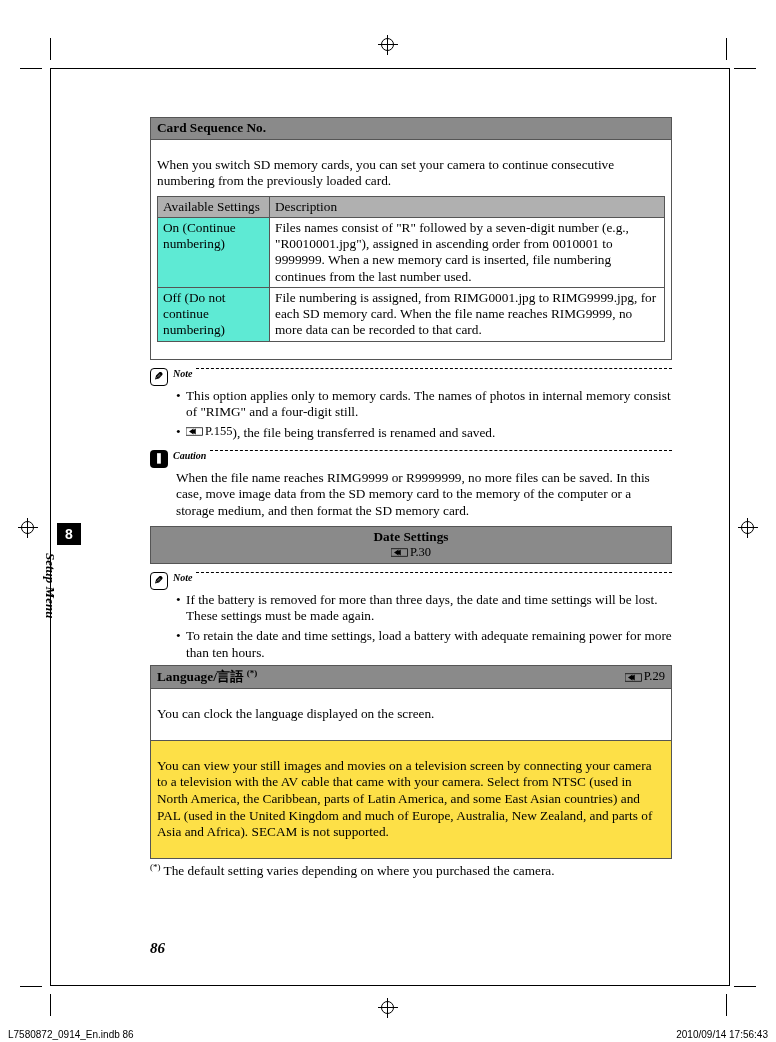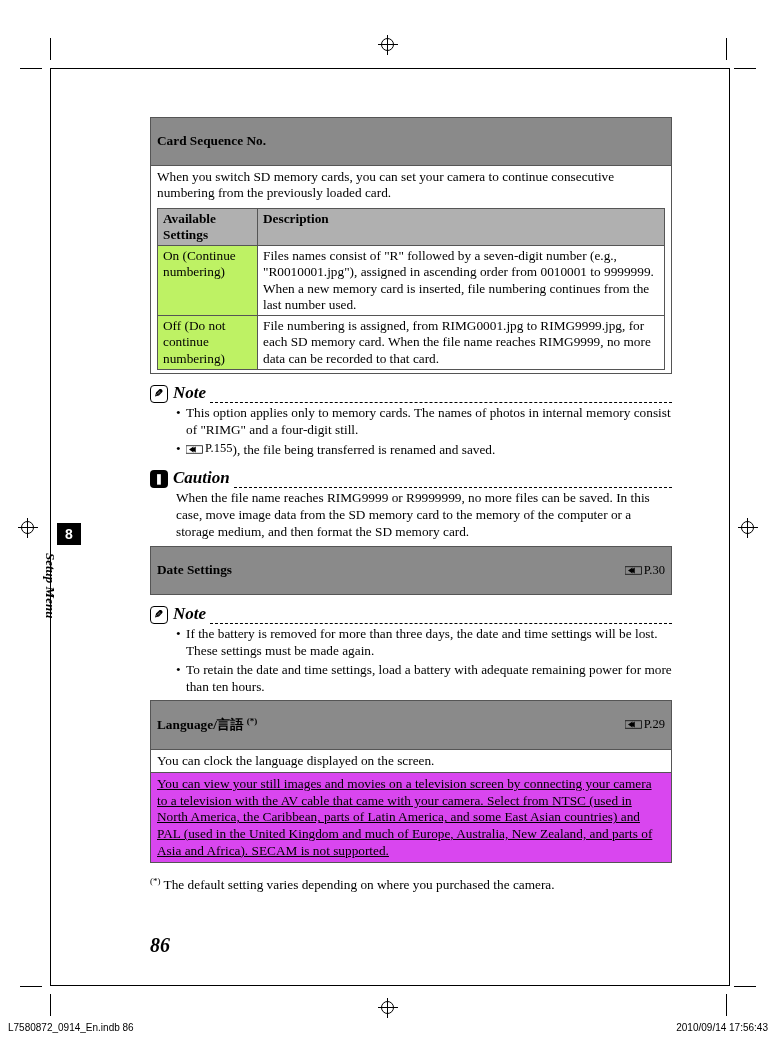--- a/index.html
+++ b/index.html
@@ -27,49 +27,49 @@
     width: 522px;
     font-size: 13.3px;
     line-height: 1.25;
     color: #000;
   }
 
   .sect-head {
     background: #8a8a8a;
     color: #000;
     font-weight: bold;
-    padding: 15px 6px;
+    padding: 2px 6px;
     border: 0.5px solid #555;
   }
   .sect-body {
     border: 0.5px solid #555;
     border-top: none;
-    padding: 3px 6px;
-  }
-  .sect-body.shade { background: #d946ef; text-decoration: underline; }
+    padding: 17px 6px;
+  }
+  .sect-body.shade { background: #fde047; }
 
   table.settings { width: 100%; border-collapse: collapse; margin-top: 6px; }
   table.settings th, table.settings td {
     border: 0.5px solid #555;
     padding: 2px 5px;
     text-align: left;
     vertical-align: top;
     font-size: 13.3px;
     line-height: 1.22;
   }
-  table.settings th { background: #b0b0b0; font-weight: bold; }
-  table.settings td.col1 { background: #bef264; width: 100px; }
+  table.settings th { background: #b0b0b0; font-weight: normal; }
+  table.settings td.col1 { background: #5eead4; width: 112px; }
 
   .note-block, .caution-block { margin-top: 8px; }
   .note-head, .caution-head {
     display: flex;
-    align-items: flex-end;
+    align-items: flex-start;
     font-weight: bold;
     font-style: italic;
-    font-size: 17px;
+    font-size: 10px;
   }
   .note-icon, .caution-icon {
     width: 18px; height: 18px; border-radius: 4px;
     margin-right: 5px; display:inline-flex; align-items:center; justify-content:center;
     font-style: normal;
     font-size: 12px;
   }
   .note-icon { border:1.5px solid #000; background:#fff; }
   .note-icon::after { content: "✎"; color:#000; font-size:11px; transform:scaleX(-1); }
   .caution-icon { background:#000; color:#fff; }
@@ -103,30 +103,30 @@
     position:absolute; left:7px; top:30px;
     transform-origin: left top;
     transform: rotate(90deg);
     font-style:italic; font-weight:bold; font-size:13px;
     white-space:nowrap;
     font-family: "Times New Roman", serif;
   }
 
   .pnum {
     position:absolute; left:99px; bottom:28px;
-    font-weight:bold; font-size:20px; font-style:italic;
+    font-weight:bold; font-size:15px; font-style:italic;
   }
 
   .footer-left, .footer-right {
-    position:absolute; bottom:9px; font-size:10px; font-family: Arial, sans-serif;
+    position:absolute; bottom:2px; font-size:10px; font-family: Arial, sans-serif;
   }
   .footer-left { left:8px; }
   .footer-right { right:8px; }
 
-  .asterisk-note { margin-top:13px; font-size:13.3px; }
+  .asterisk-note { margin-top:3px; font-size:13.3px; }
 
   .sup { font-size:9px; vertical-align:super; }
   .lang-jp { font-family: "MS Mincho","Hiragino Mincho ProN",serif; }
 </style>
 </head>
 <body>
 
 <div class="crop h" style="left:20px; top:67.5px;"></div>
 <div class="crop v" style="left:49.5px; top:38px;"></div>
 <div class="crop h" style="right:20px; top:67.5px;"></div>
@@ -206,21 +206,21 @@
 
     <div class="caution-block">
       <div class="caution-head">
         <span class="caution-icon"></span>
         <span>Caution</span>
         <span class="dash-line"></span>
       </div>
       <div class="caution-body">When the file name reaches RIMG9999 or R9999999, no more files can be saved. In this case, move image data from the SD memory card to the memory of the computer or a storage medium, and then format the SD memory card.</div>
     </div>
 
-    <div class="sect-head head-flex" style="margin-top:6px;">
+    <div class="sect-head head-flex" style="margin-top:6px;flex-direction:column;">
       <span>Date Settings</span>
       <span class="pageref" style="font-weight:normal;">
         <svg viewBox="0 0 24 14">
             <rect x="0" y="2" width="22" height="10" fill="none" stroke="#000" stroke-width="1"></rect>
             <path d="M4 7 L10 3 L10 11 Z M7 7 L13 3 L13 11 Z" fill="#000"></path>
           </svg>
         <span>P.30</span>
       </span>
     </div>
 

